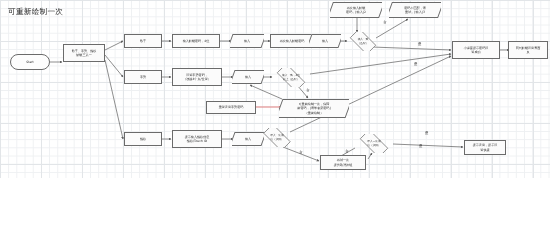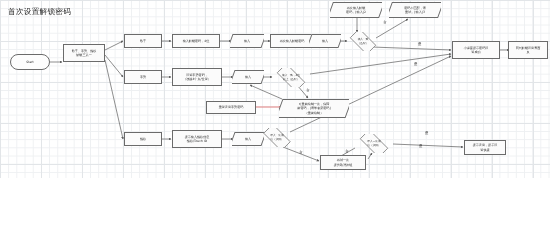--- a/index.html
+++ b/index.html
@@ -124,21 +124,21 @@
     stroke-width: .7;
     fill: none;
   }
 </style>
 </head>
 <body>
 
 <div id="canvas">
   <div id="grid-major"></div>
 
-  <div class="title">首次设置解锁密码</div>
+  <div class="title">可重新绘制一次</div>
 
   <svg id="edges" viewBox="0 0 550 178">
     <defs>
       <marker id="arrow" markerWidth="4" markerHeight="4" refX="3.2" refY="2" orient="auto">
         <path d="M0,0 L3.6,2 L0,4 z" fill="#5d5d5d"></path>
       </marker>
       <marker id="arrowr" markerWidth="4" markerHeight="4" refX="3.2" refY="2" orient="auto">
         <path d="M0,0 L3.6,2 L0,4 z" fill="#d94a4a"></path>
       </marker>
     </defs>

